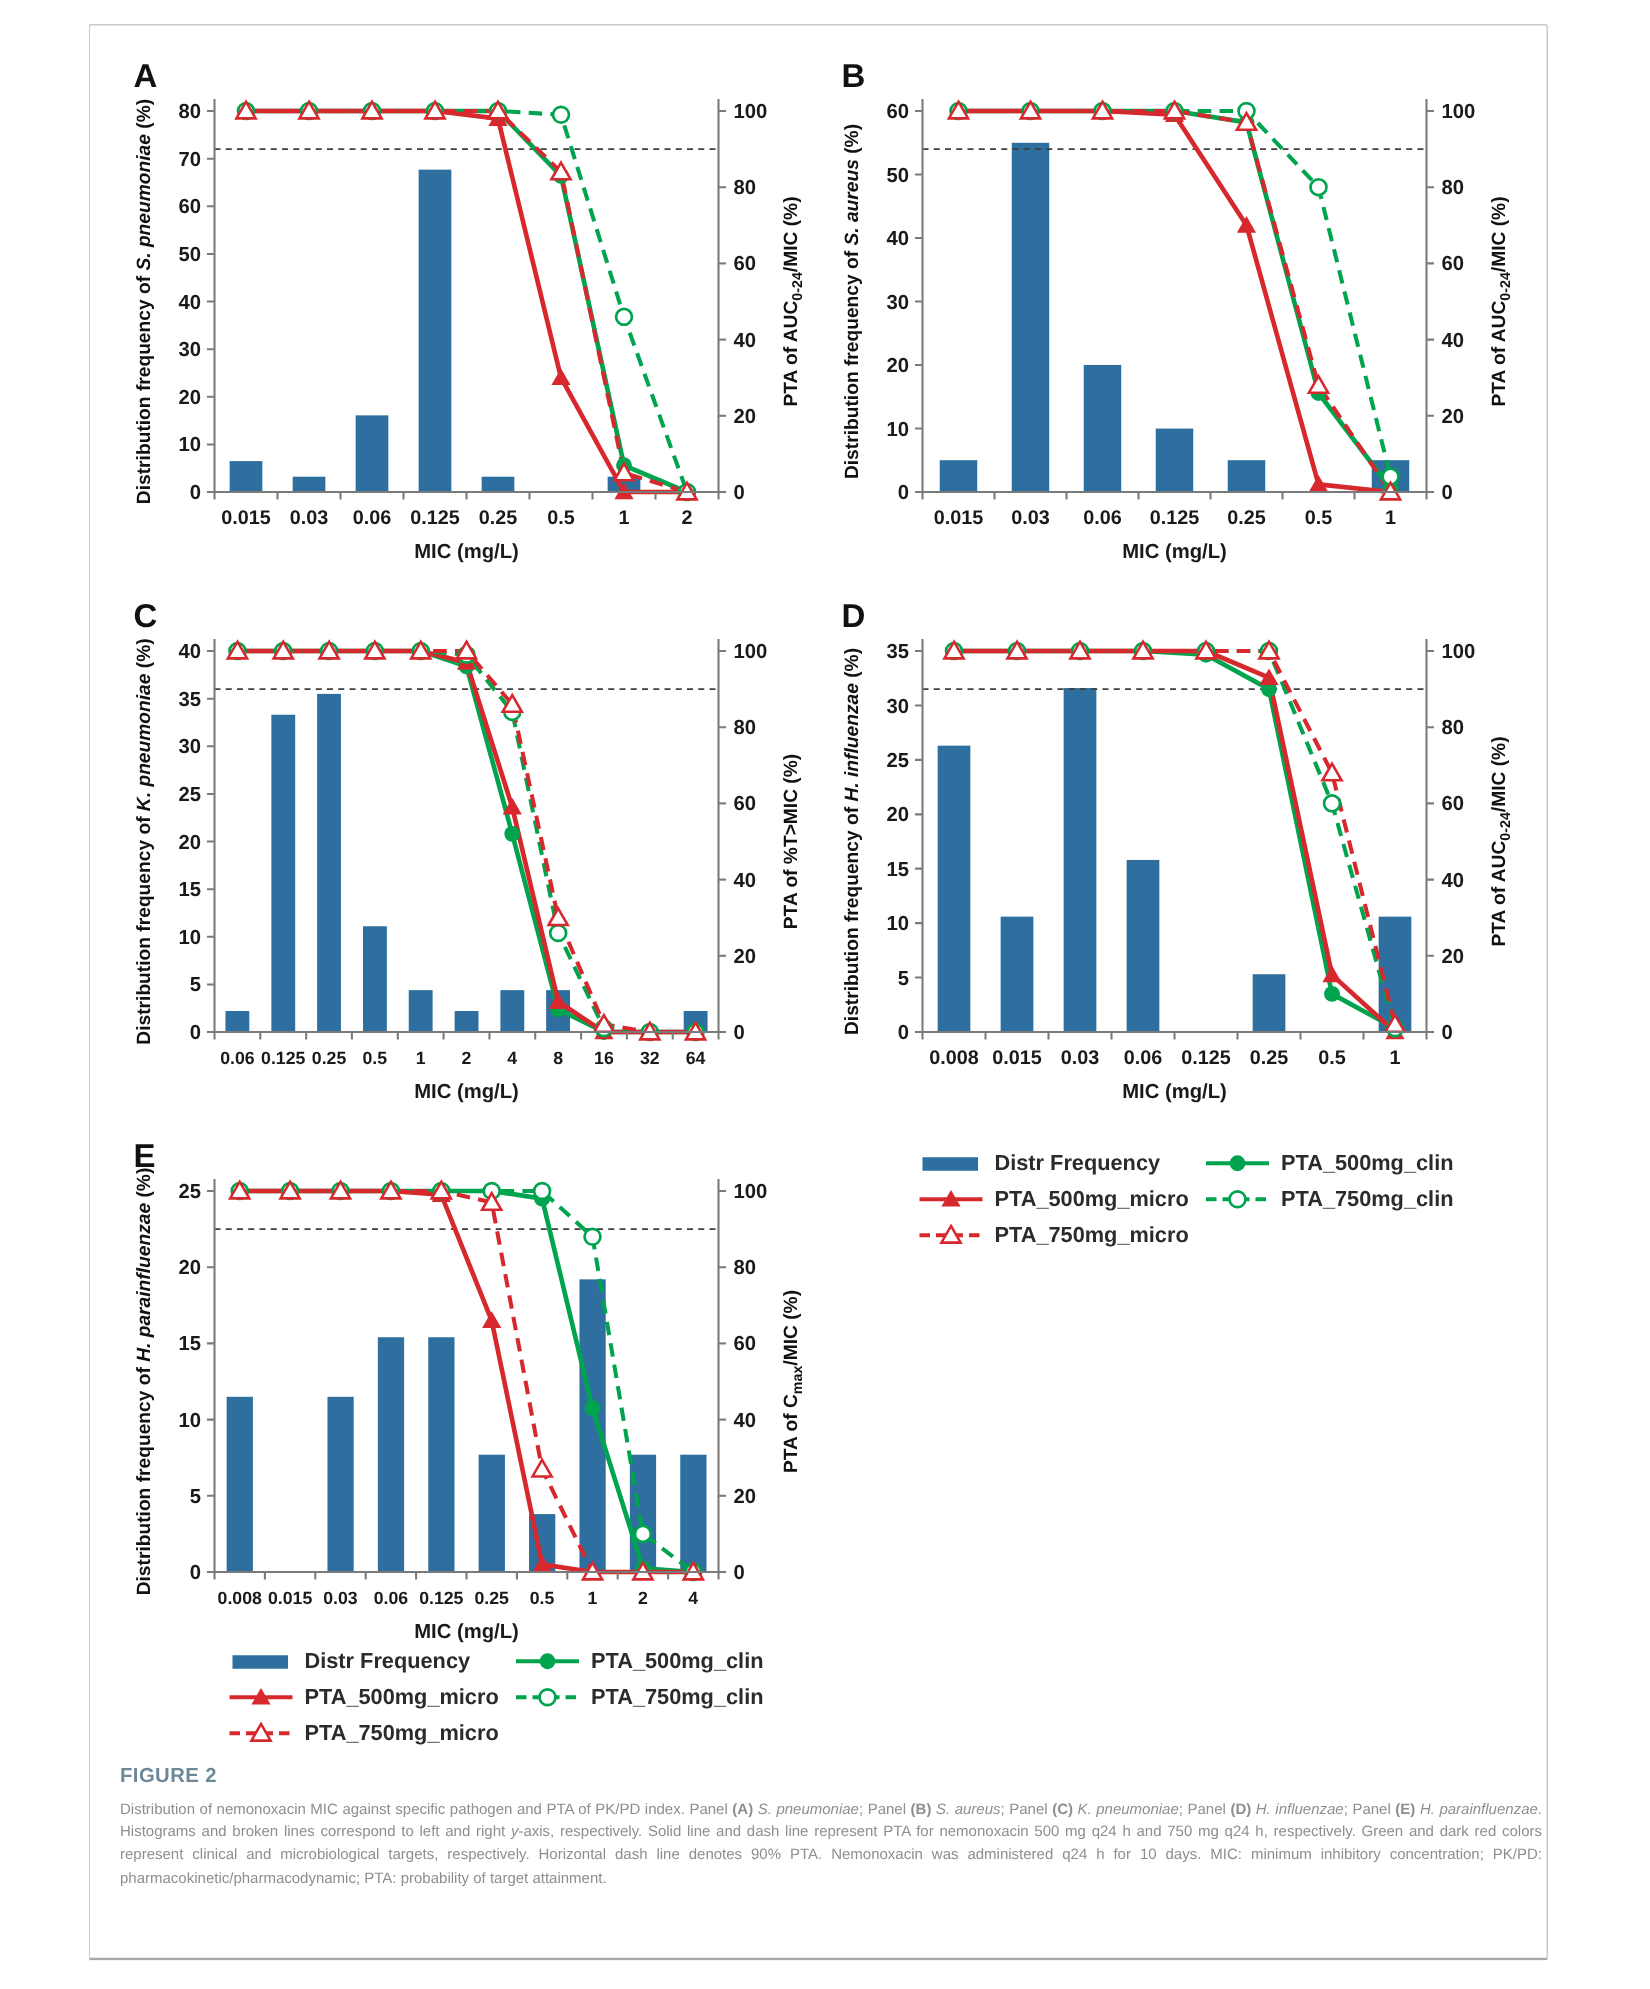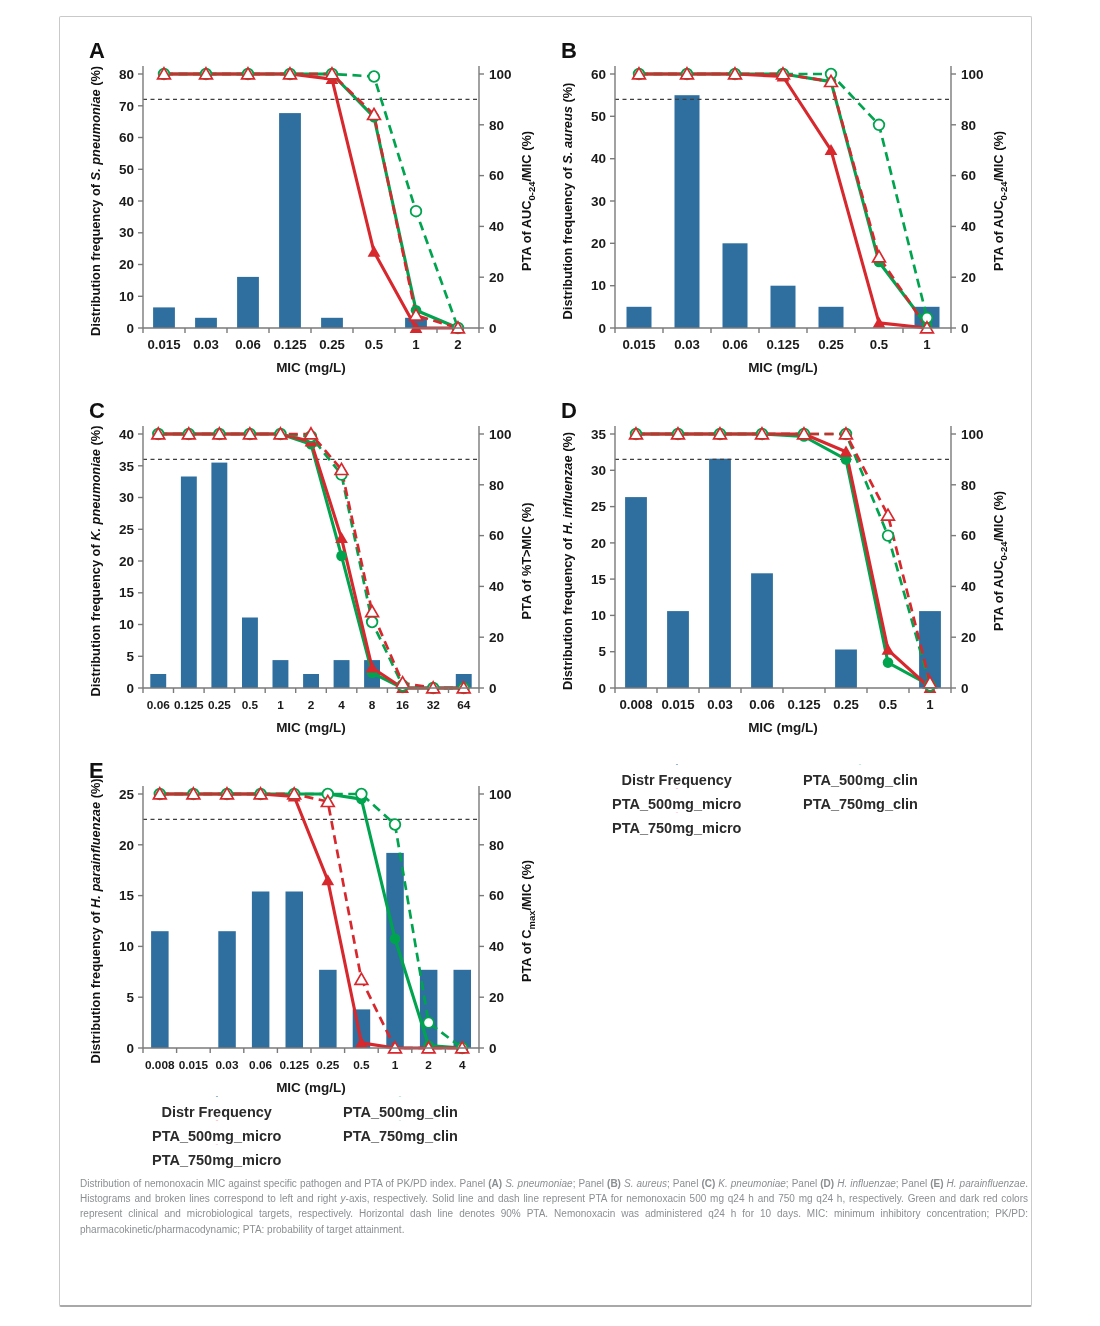--- a/index.html
+++ b/index.html
@@ -6,21 +6,21 @@
   body{width:1100px;height:1326px;position:relative;font-family:"Liberation Sans",sans-serif;overflow:hidden;}
   .frame{position:absolute;left:59px;top:16px;width:971px;height:1288px;border:1px solid #c9c9c9;border-bottom:2px solid #a8a8a8;border-radius:2px;background:#fff;}
   .panel{position:absolute;width:450px;height:350px;}
   .pA{left:85px;top:28px;} .pB{left:557px;top:28px;}
   .pC{left:85px;top:388px;} .pD{left:557px;top:388px;}
   .pE{left:85px;top:748px;}
   svg text{font-family:"Liberation Sans",sans-serif;}
   .legend{position:absolute;width:420px;height:80px;}
   .lgR{left:612px;top:764px;} .lgB{left:152px;top:1096px;}
   .lg-col{position:absolute;top:0;white-space:nowrap;}
-  .lg-row{display:flex;align-items:center;height:24px;gap:7px;flex-direction:column;}
+  .lg-row{display:flex;align-items:center;height:24px;gap:7px;}
   .lg-label{font-weight:bold;font-size:14.5px;color:#2b2b2b;}
   .caption{position:absolute;left:80px;top:1176px;width:948px;}
   .cap-title{font-weight:bold;font-size:13.5px;color:#6d8898;letter-spacing:.3px;margin-bottom:8px;}
   .cap-body{font-size:10px;color:#8b8f92;line-height:1.52;text-align:justify;}
   .cap-body .b{font-weight:bold;}
   .cap-body .i{font-style:italic;}
 </style>
 </head>
 <body>
 
@@ -665,14 +665,15 @@
         <svg width="44" height="18" viewBox="0 0 44 18">
           <line x1="1" y1="8.5" x2="43" y2="8.5" stroke="#00a44f" stroke-width="2.7" stroke-dasharray="7,4"></line>
           <circle cx="22" cy="8.5" r="5.3" fill="#fff" stroke="#00a44f" stroke-width="1.8"></circle>
         </svg>
         <span class="lg-label">PTA_750mg_clin</span>
       </div>
     </div>
   </div>
 
 <div class="caption">
+  <div class="cap-title">FIGURE 2</div>
   <div class="cap-body"><span>Distribution of nemonoxacin MIC against specific pathogen and PTA of PK/PD index. Panel </span><span class="b">(A)</span><span> </span><span class="i">S. pneumoniae</span><span>; Panel </span><span class="b">(B)</span><span> </span><span class="i">S. aureus</span><span>; Panel </span><span class="b">(C)</span><span> </span><span class="i">K. pneumoniae</span><span>; Panel </span><span class="b">(D)</span><span> </span><span class="i">H. influenzae</span><span>; Panel </span><span class="b">(E)</span><span> </span><span class="i">H. parainfluenzae</span><span>. Histograms and broken lines correspond to left and right </span><span class="i">y</span><span>-axis, respectively. Solid line and dash line represent PTA for nemonoxacin 500 mg q24 h and 750 mg q24 h, respectively. Green and dark red colors represent clinical and microbiological targets, respectively. Horizontal dash line denotes 90% PTA. Nemonoxacin was administered q24 h for 10 days. MIC: minimum inhibitory concentration; PK/PD: pharmacokinetic/pharmacodynamic; PTA: probability of target attainment.</span></div>
 </div>
 
 </body></html>

